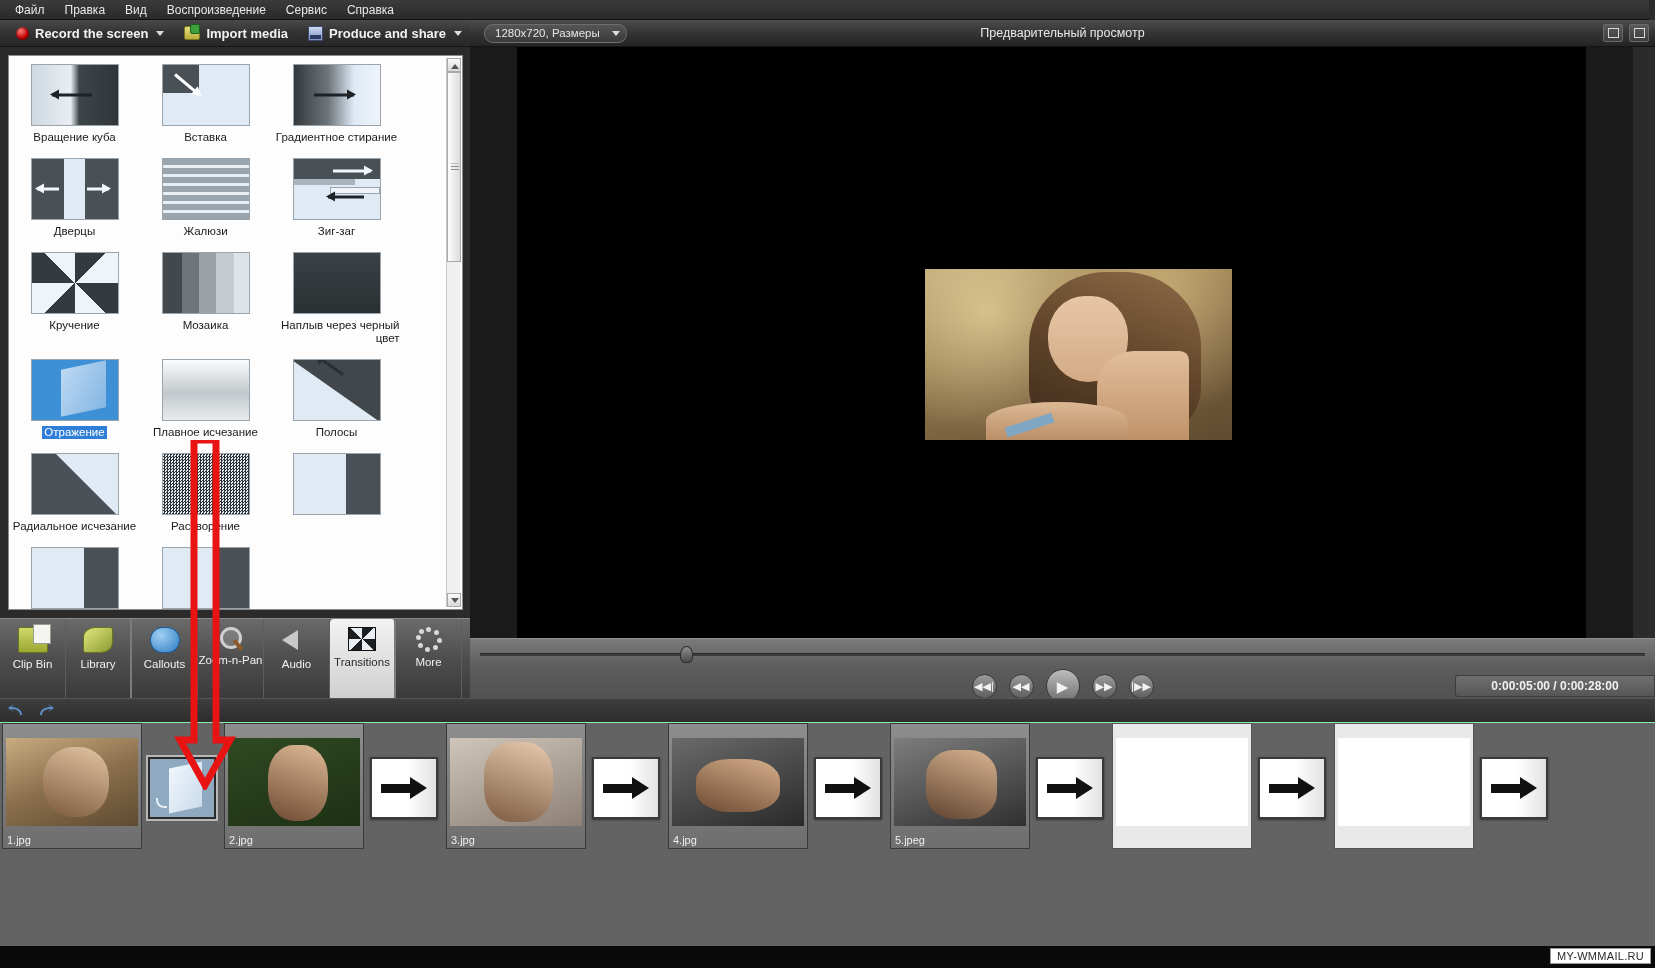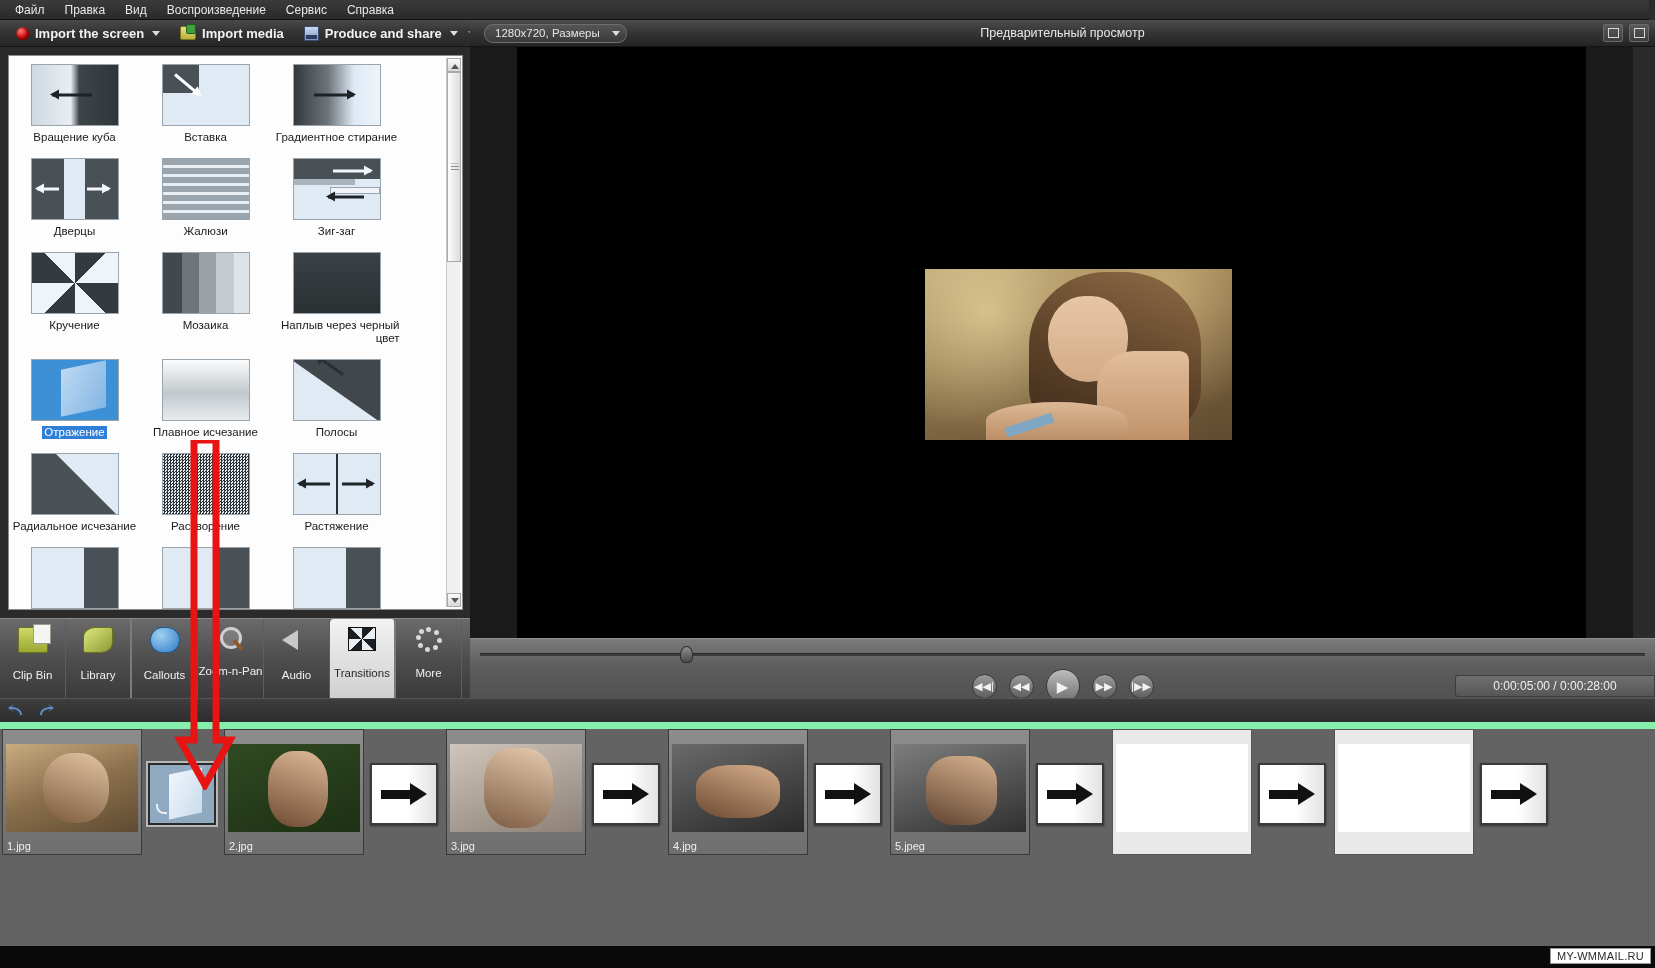--- a/index.html
+++ b/index.html
@@ -130,21 +130,21 @@
   .vs-grip{position:absolute;left:3px;top:50%;width:8px;height:7px;transform:translateY(-50%);
     background:repeating-linear-gradient(#8d8d8d 0 1px,transparent 1px 3px);}
 
   
   .tabstrip{
     position:absolute; left:0; top:618px; width:470px; height:80px;
     background:linear-gradient(#6a6a6a,#4e4e4e 50%,#3b3b3b);
     display:flex; align-items:flex-start; border-top:1px solid #8a8a8a;
   }
   .tab{ width:66px; height:80px; display:flex; flex-direction:column; align-items:center;
-        justify-content:flex-start; padding-top:8px; gap:16px; cursor:default;
+        justify-content:flex-start; padding-top:8px; gap:5px; cursor:default;
         border-right:1px solid #5e5e5e; position:relative;}
   .tab .tlabel{font-size:11.5px;color:#f0f0f0;text-align:center;line-height:12px;}
   .tab.active{ background:linear-gradient(#f3f3f3,#cfcfcf); border-radius:4px 4px 0 0;}
   .tab.active .tlabel{color:#2a2a2a;text-align:center;}
   .tab.sep{border-right:2px solid #7b7b7b;}
   .tabicon{width:30px;height:26px;position:relative;}
 
   .ic-clipbin{background:linear-gradient(#cfd96a,#9aa832);border:1px solid #6b7520;border-radius:2px;}
   .ic-clipbin:after{content:"";position:absolute;right:-4px;top:-4px;width:16px;height:18px;
     background:#f4f4f0;border:1px solid #9a9a90;}
@@ -215,29 +215,29 @@
     background:linear-gradient(#8e8e8e,#4a4a4a);border:1px solid #2c2c2c;}
   .transport{position:absolute;left:0;right:0;top:30px;display:flex;justify-content:center;align-items:center;gap:12px;}
   .pb{width:25px;height:25px;border-radius:50%;background:linear-gradient(#9b9b9b,#5e5e5e);
     border:1px solid #3a3a3a;display:flex;align-items:center;justify-content:center;cursor:default;position:relative;}
   .pb.big{width:34px;height:34px;background:linear-gradient(#bdbdbd,#6e6e6e);}
   .gl{color:#f2f2f2;font-size:11px;line-height:1;}
   .pb.big .gl{font-size:15px;}
   .timecode{position:absolute;right:0;top:36px;height:22px;min-width:200px;
     background:linear-gradient(#6f6f6f,#565656);border:1px solid #3d3d3d;border-radius:3px 0 0 3px;
     display:flex;align-items:center;justify-content:center;color:#f0f0f0;font-size:12px;
-    font-family:"Liberation Sans",sans-serif; padding:0 8px;}
+    font-family:"Liberation Sans",sans-serif; padding:0 8px;font-weight:bold;}
 
   
   .tl-toolbar{position:absolute;left:0;top:698px;width:1655px;height:24px;
     background:linear-gradient(#3e3e3e,#2d2d2d);display:flex;align-items:center;gap:10px;padding-left:8px;
     border-top:1px solid #555;}
   .undo-ic,.redo-ic{width:18px;height:14px;position:relative;cursor:default;}
   .storyboard{position:absolute;left:0;top:722px;width:1655px;height:224px;background:#636363;
-    border-top:7px solid #86efac;}
+    border-top:1px solid #86efac;}
   .sb-row{position:absolute;left:0;top:0;display:flex;align-items:flex-start;gap:0;}
   .clip{
     width:140px;height:126px;margin:0 0 0 2px;background:linear-gradient(#8d8d8d,#6e6e6e);
     border:1px solid #3a3a3a;position:relative;display:flex;flex-direction:column;cursor:default;
   }
   .clip .thumb{margin:14px 3px 0 3px;height:88px;background:#222;overflow:hidden;position:relative;}
   .clip .fname{position:absolute;left:4px;bottom:2px;color:#f0f0f0;font-size:11px;}
   .clip.blank{background:#e9e9e9;border:1px solid #555;}
   .clip.blank .thumb{background:#fff;}
   .tr-chip{
@@ -286,21 +286,21 @@
     <div class="mi">Правка</div>
     <div class="mi">Вид</div>
     <div class="mi">Воспроизведение</div>
     <div class="mi">Сервис</div>
     <div class="mi">Справка</div>
   </div>
 
   <div class="toolbar">
     <div class="tb-btn">
       <span class="rec-dot"></span>
-      <span>Import the screen</span>
+      <span>Record the screen</span>
       <span class="caret"></span>
     </div>
     <div class="tb-btn">
       <span class="ic-import"></span>
       <span>Import media</span>
     </div>
     <div class="tb-btn">
       <span class="ic-produce"></span>
       <span>Produce and share</span>
       <span class="caret"></span>
@@ -383,28 +383,20 @@
           </div>
           <div class="tr-item">
             <div class="tr-thumb t-radial">
               <div class="cor"></div>
             </div>
             <div class="tr-label">Радиальное исчезание</div>
           </div>
           <div class="tr-item">
             <div class="tr-thumb t-dissolve"></div>
             <div class="tr-label">Растворение</div>
-          </div>
-          <div class="tr-item">
-            <div class="tr-thumb t-stretch">
-              <div class="mid"></div>
-              <div class="arrow-l" style="left:6%;width:36%"></div>
-              <div class="arrow-r" style="left:56%;width:36%"></div>
-            </div>
-            <div class="tr-label">Растяжение</div>
           </div>
           <div class="tr-item">
             <div class="tr-thumb t-generic"></div>
           </div>
           <div class="tr-item">
             <div class="tr-thumb t-generic"></div>
           </div>
           <div class="tr-item">
             <div class="tr-thumb t-generic"></div>
           </div>

